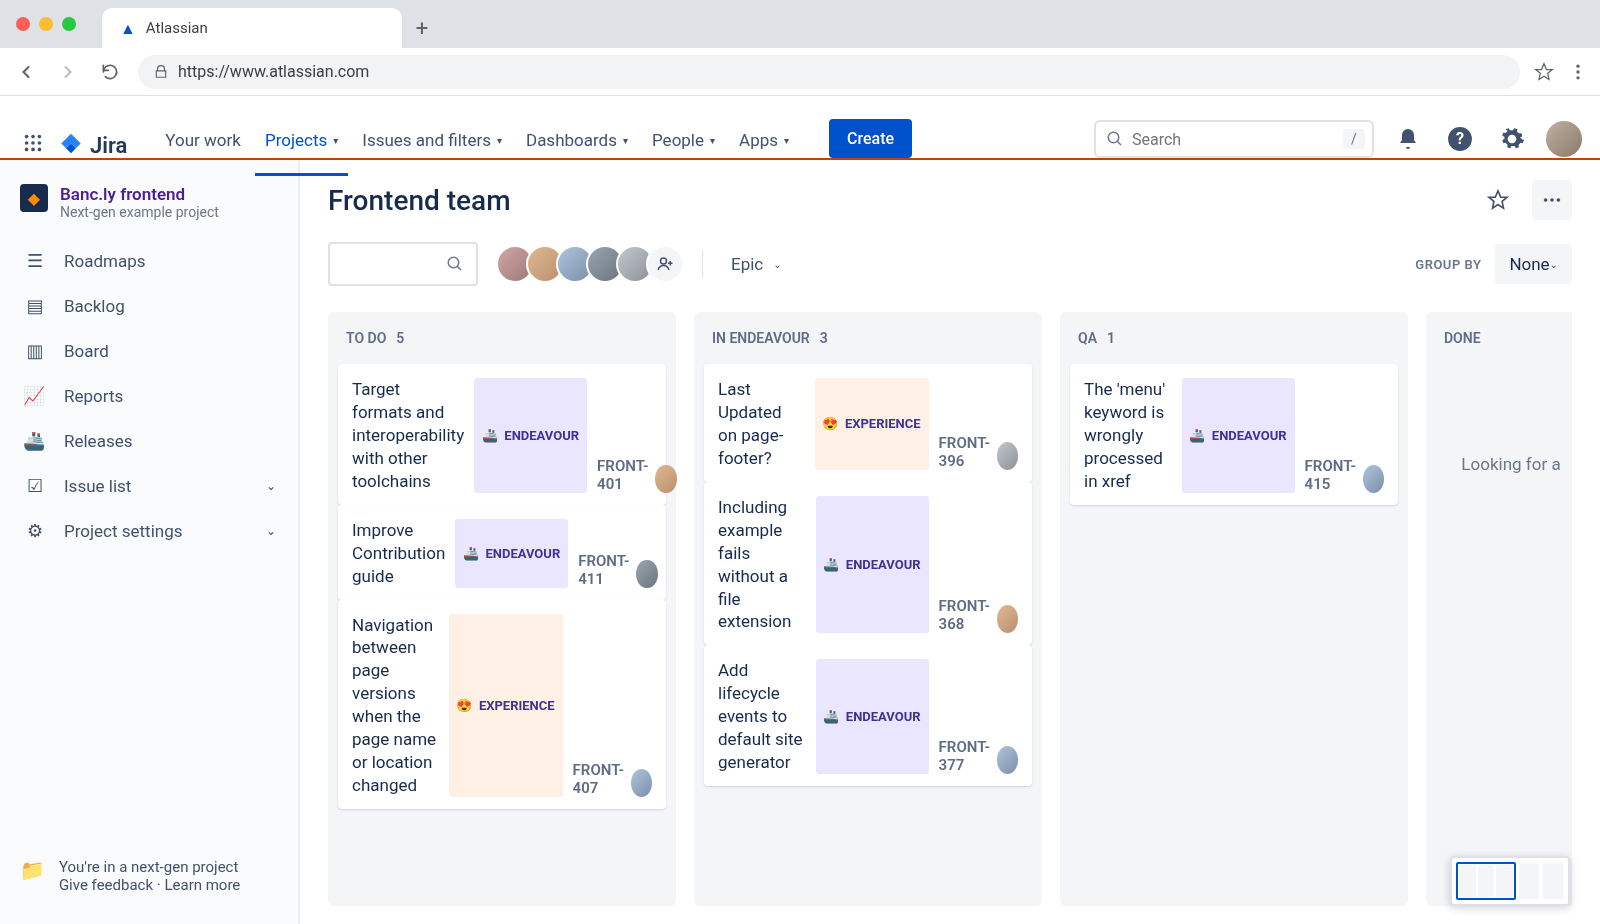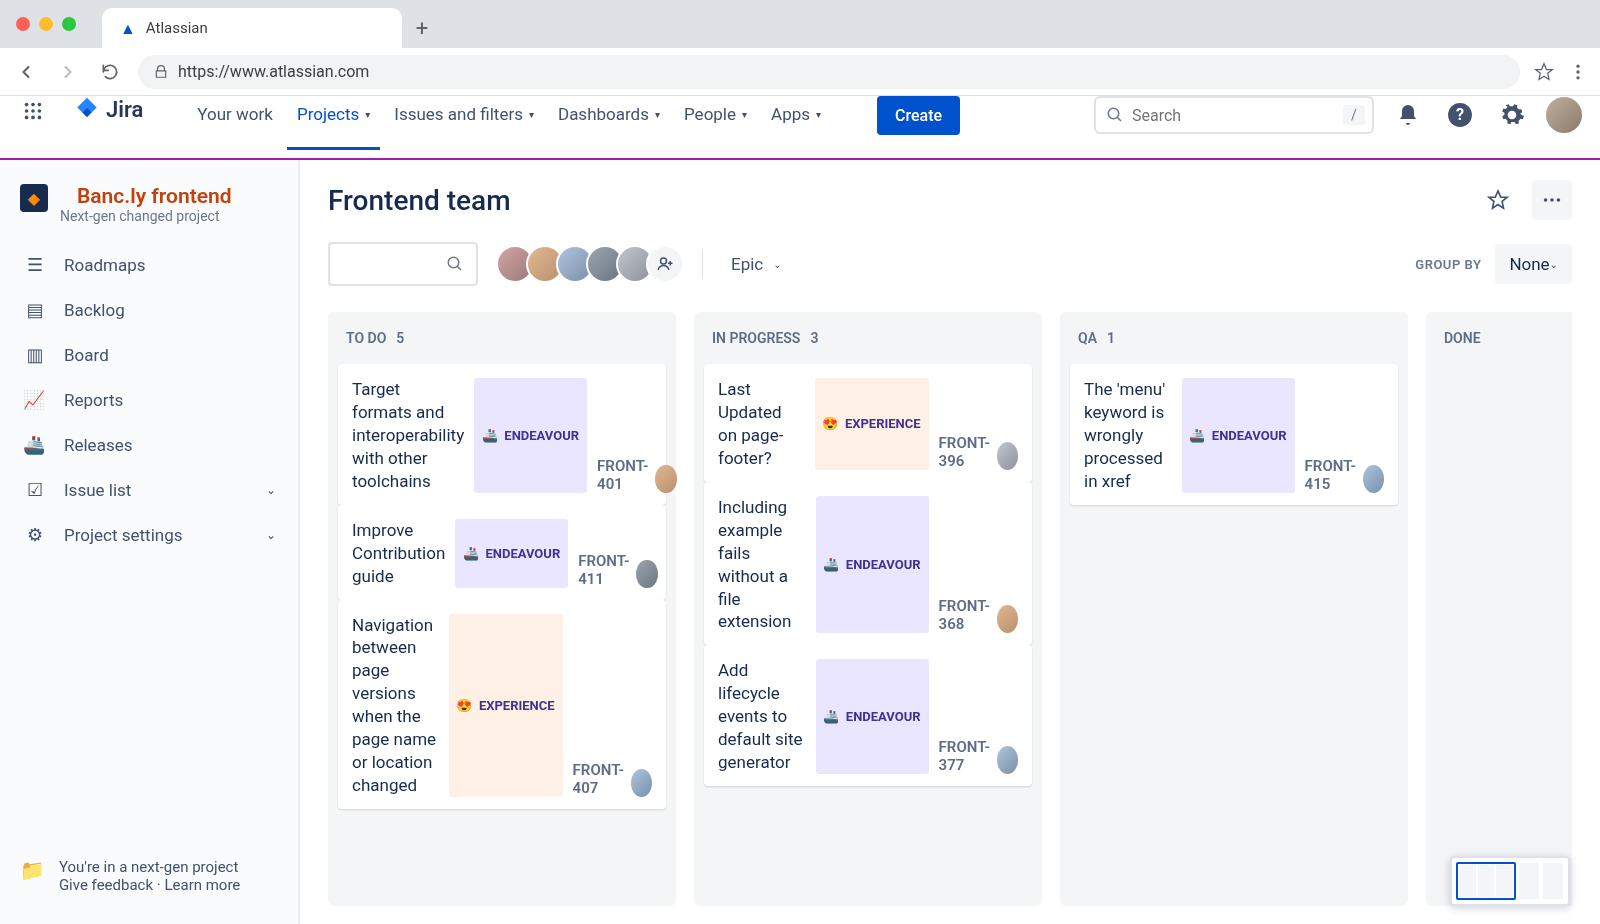--- a/index.html
+++ b/index.html
@@ -16,21 +16,21 @@
 .new-tab { width:40px; height:40px; display:flex; align-items:center; justify-content:center; color:#5f6368; font-size:22px; cursor:pointer; }
 
 .url-bar-row { height:48px; display:flex; align-items:center; padding:0 12px; gap:14px; border-bottom:1px solid #e0e0e0; background:#fff; }
 .nav-btn { width:28px; height:28px; display:flex; align-items:center; justify-content:center; color:#5f6368; cursor:pointer; }
 .nav-btn.disabled { color:#bdbdbd; }
 .url-field { flex:1; height:34px; background:#f1f3f4; border-radius:17px; display:flex; align-items:center; padding:0 16px; gap:10px; color:#3c4043; font-size:16px; }
 .url-actions { display:flex; gap:14px; color:#5f6368; }
 .url-actions span { cursor:pointer; }
 
 
-.app-nav { height:64px; border-bottom:2px solid #a21caf; display:flex; align-items:flex-start; padding:0 18px; gap:26px; }
+.app-nav { height:64px; border-bottom:2px solid #c2410c; display:flex; align-items:flex-end; padding:0 18px; gap:10px; }
 .app-switcher { width:30px; height:30px; display:flex; align-items:center; justify-content:center; color:#42526e; cursor:pointer; }
 .jira-logo { display:flex; align-items:center; gap:6px; color:#253858; font-weight:600; font-size:22px; margin-right:18px; cursor:pointer; }
 .jira-mark { color:#2684ff; font-size:24px; }
 .nav-items { display:flex; gap:4px; }
 .nav-item { padding:8px 10px; font-size:17px; color:#42526e; display:flex; align-items:center; gap:6px; cursor:pointer; border-radius:3px; }
 .nav-item.active { color:#0052cc; position:relative; }
 .nav-item.active::after { content:""; position:absolute; bottom:-18px; left:0; right:0; height:3px; background:#0052cc; }
 .chev { font-size:10px; color:#42526e; }
 .create-btn { background:#0052cc; color:#fff; padding:10px 18px; border:none; border-radius:4px; font-size:16px; font-weight:500; margin-left:20px; cursor:pointer; }
 .nav-right { margin-left:auto; display:flex; align-items:center; gap:16px;padding-left:44px; }
@@ -38,21 +38,21 @@
 .search-box input { border:none; outline:none; flex:1; font-size:16px; background:transparent; color:#6b778c; }
 .search-slash { background:#f4f5f7; padding:2px 8px; border-radius:3px; font-size:14px; color:#6b778c; }
 .nav-icon-btn { width:36px; height:36px; border-radius:50%; display:flex; align-items:center; justify-content:center; color:#42526e; cursor:pointer; }
 .avatar-top { width:36px; height:36px; border-radius:50%; background:linear-gradient(135deg,#c0b0a0,#8a7a6a); }
 
 
 .app-body { display:flex; height:calc(100% - 160px); }
 .sidebar { width:300px; border-right:2px solid #ebecf0; padding:20px 10px; display:flex; flex-direction:column; background:#fafbfc; }
 .proj-header { display:flex; gap:12px; padding:4px 10px 20px; }
 .proj-icon { width:28px; height:28px; border-radius:4px; background:#172b4d; display:flex; align-items:center; justify-content:center; color:#ff8b00; font-size:16px; }
-.proj-name { font-weight:600; font-size:21px; color:#c2410c;margin-left:17px; }
+.proj-name { font-weight:600; font-size:17px; color:#4c1d95; }
 .proj-type { font-size:14px; color:#6b778c; }
 .side-items { display:flex; flex-direction:column; gap:4px; }
 .side-item { display:flex; align-items:center; gap:16px; padding:10px 12px; border-radius:4px; color:#42526e; font-size:17px; cursor:pointer; }
 .side-icon { width:26px; text-align:center; font-size:18px; }
 .side-chev { margin-left:auto; font-size:12px; }
 .sidebar-footer { margin-top:auto; display:flex; gap:14px; padding:10px; font-size:15px; color:#42526e; }
 .folder-ic { color:#8777d9; font-size:20px; }
 .sidebar-footer a { color:#42526e; }
 
 
@@ -81,21 +81,21 @@
 .col { width:348px; flex-shrink:0; background:#f4f5f7; border-radius:6px; padding:14px 10px; display:flex; flex-direction:column; gap:10px; }
 .col-header { display:flex; gap:10px; padding:4px 8px 8px; font-size:14px; font-weight:600; color:#5e6c84; }
 .card { background:#fff; border-radius:4px; padding:14px 14px 12px; box-shadow:0 1px 2px rgba(9,30,66,0.15); cursor:pointer; display:flex; gap:10px; }
 .card-title { font-size:17px; color:#172b4d; line-height:1.35; }
 .epic-tag { display:inline-flex; align-items:center; gap:6px; background:#eae6ff; color:#403294; font-size:13px; font-weight:700; padding:3px 8px; border-radius:3px; width:fit-content; }
 .epic-tag.exp { background:#fff0e6; }
 .card-footer { display:flex; align-items:flex-end; justify-content:space-between; }
 .card-key { font-size:15px; font-weight:600; color:#5e6c84; }
 .card-av { width:28px; height:28px; border-radius:50%; }
 .done-col { text-align:center; padding-top:90px; color:#6b778c; font-size:17px; }
-.col.last { width:170px;justify-content:space-between; }
+.col.last { width:170px; }
 
 .minimap { position:absolute; bottom:18px; right:30px; width:120px; height:50px; background:#fff; border:2px solid #dfe1e6; border-radius:4px; box-shadow:0 2px 8px rgba(9,30,66,0.2); display:flex; padding:4px; gap:2px; }
 .minimap-view { border:2px solid #0052cc; width:60px; height:100%; border-radius:2px; display:flex; }
 .minimap-c { flex:1; background:#f4f5f7; margin:1px; }
 
 svg { display:block; }
 </style>
 </head>
 <body>
 
@@ -231,21 +231,21 @@
     <div class="avatar-top"></div>
   </div>
 </div>
 
 <div class="app-body">
   <div class="sidebar">
     <div class="proj-header">
       <div class="proj-icon">◆</div>
       <div>
         <div class="proj-name">Banc.ly frontend</div>
-        <div class="proj-type">Next-gen changed project</div>
+        <div class="proj-type">Next-gen example project</div>
       </div>
     </div>
     <div class="side-items">
       <div class="side-item">
           <span class="side-icon">☰</span>
           <span>Roadmaps</span>
         </div>
       <div class="side-item">
           <span class="side-icon">▤</span>
           <span>Backlog</span>
@@ -374,21 +374,21 @@
               </div>
       <div class="card-footer">
         <span class="card-key">FRONT-407</span>
         <span class="card-av av3"></span>
       </div>
             </div>
           </div>
       </div>
       <div class="col">
         <div class="col-header">
-            <span>IN PROGRESS</span>
+            <span>IN ENDEAVOUR</span>
             <span>3</span>
           </div>
         <div id="col-inprogress">
             <div class="card">
       <div class="card-title">Last Updated on page-footer?</div>
       <div class="epic-tag exp">
                 <span>😍</span>
                 <span>EXPERIENCE</span>
               </div>
       <div class="card-footer">

